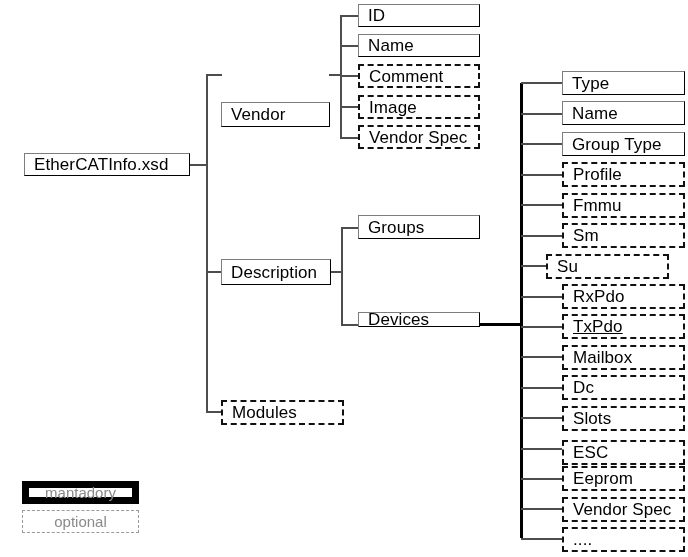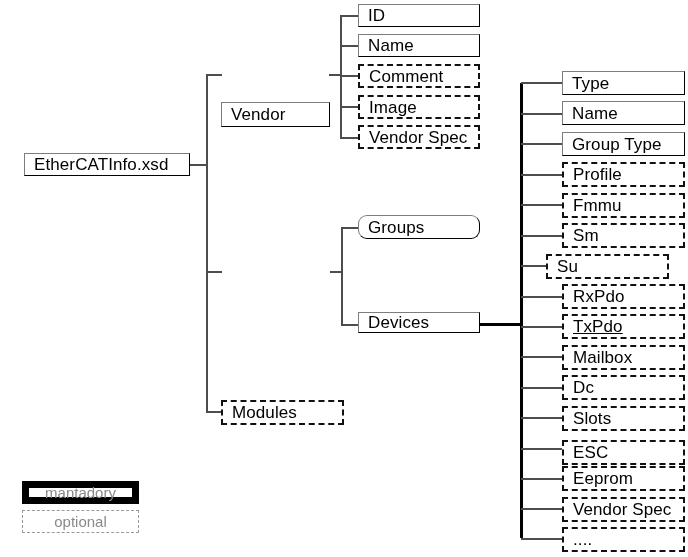--- a/index.html
+++ b/index.html
@@ -114,20 +114,23 @@
   <div class="ln" style="left:521px; top:538px; width:42px; height:2px;"></div>
 
   <div class="node solid" style="left:24px; top:153px; width:166px; height:23px;">
     <span>EtherCATInfo.xsd</span>
   </div>
 
   <div class="node solid" style="left:221px; top:62px; width:109px; height:25px;margin-top:40px;">
     <span>Vendor</span>
   </div>
 
+  <div class="node solid" style="left:221px; top:259px; width:110px; height:26px;">
+    <span>Description</span>
+  </div>
 
   <div class="node dashed" style="left:221px; top:400px; width:123px; height:25px;">
     <span>Modules</span>
   </div>
 
   <div class="node solid" style="left:358px; top:4px; width:122px; height:23px;">
     <span>ID</span>
   </div>
   <div class="node solid" style="left:358px; top:34px; width:122px; height:23px;">
     <span>Name</span>
@@ -135,24 +138,24 @@
   <div class="node dashed" style="left:358px; top:64px; width:122px; height:24px;">
     <span>Comment</span>
   </div>
   <div class="node dashed" style="left:358px; top:95px; width:122px; height:24px;">
     <span>Image</span>
   </div>
   <div class="node dashed" style="left:358px; top:125px; width:122px; height:24px;">
     <span>Vendor Spec</span>
   </div>
 
-  <div class="node solid" style="left:358px; top:215px; width:122px; height:24px;border-radius:9px;">
+  <div class="node solid" style="left:358px; top:215px; width:122px; height:24px;">
     <span>Groups</span>
   </div>
-  <div class="node solid" style="left:358px; top:312px; width:122px; height:21px;align-items:center;">
+  <div class="node solid" style="left:358px; top:312px; width:122px; height:15px;align-items:center;">
     <span>Devices</span>
   </div>
 
   <div class="node solid" style="left:562px; top:71px; width:123px; height:24px;">
     <span>Type</span>
   </div>
   <div class="node solid" style="left:562px; top:101px; width:123px; height:24px;">
     <span>Name</span>
   </div>
   <div class="node solid" style="left:562px; top:132px; width:123px; height:24px;">

